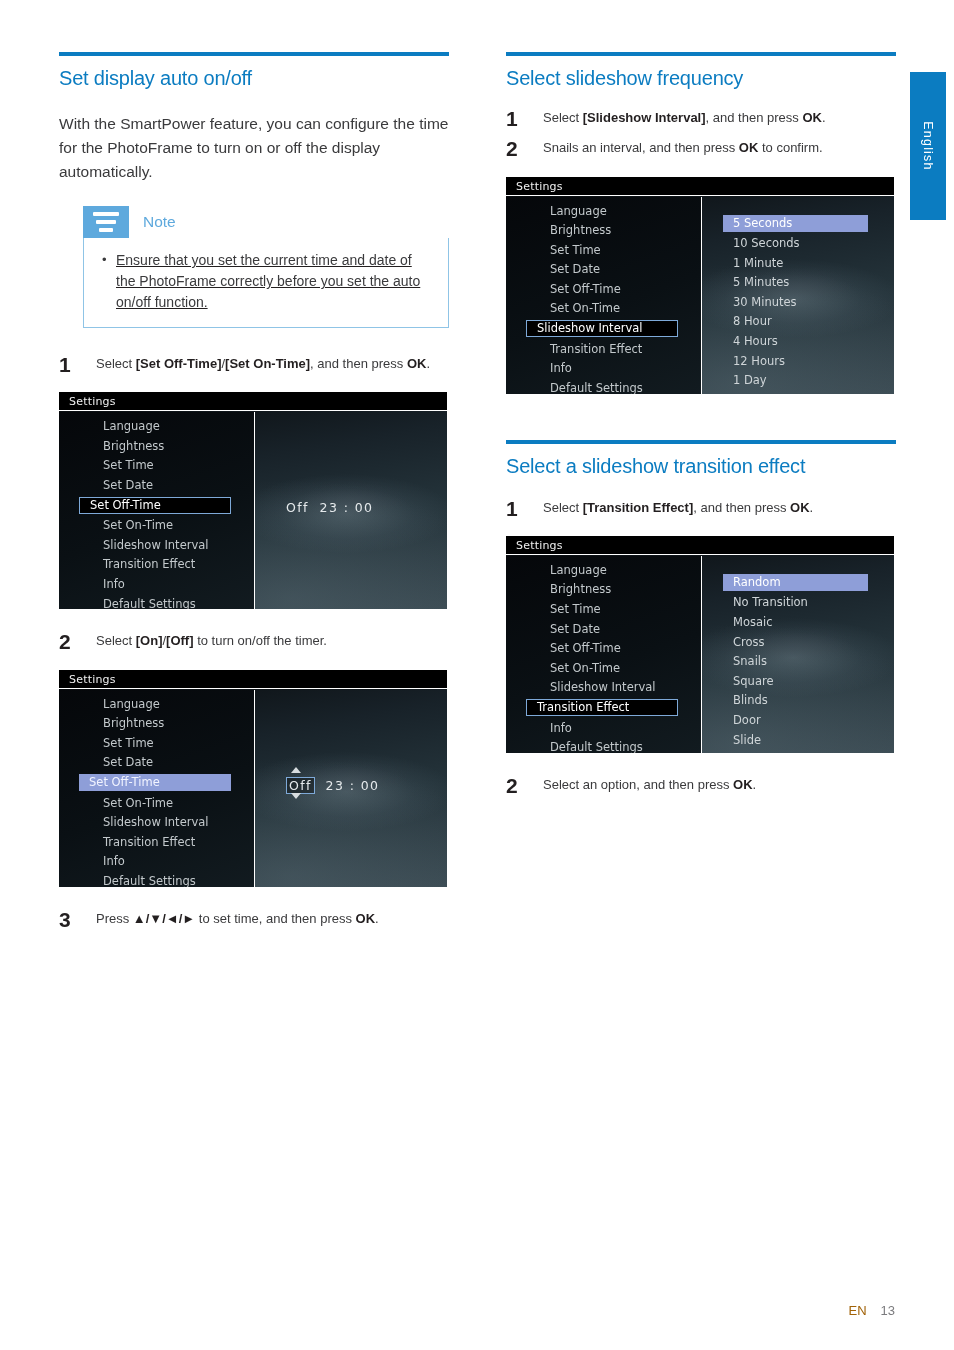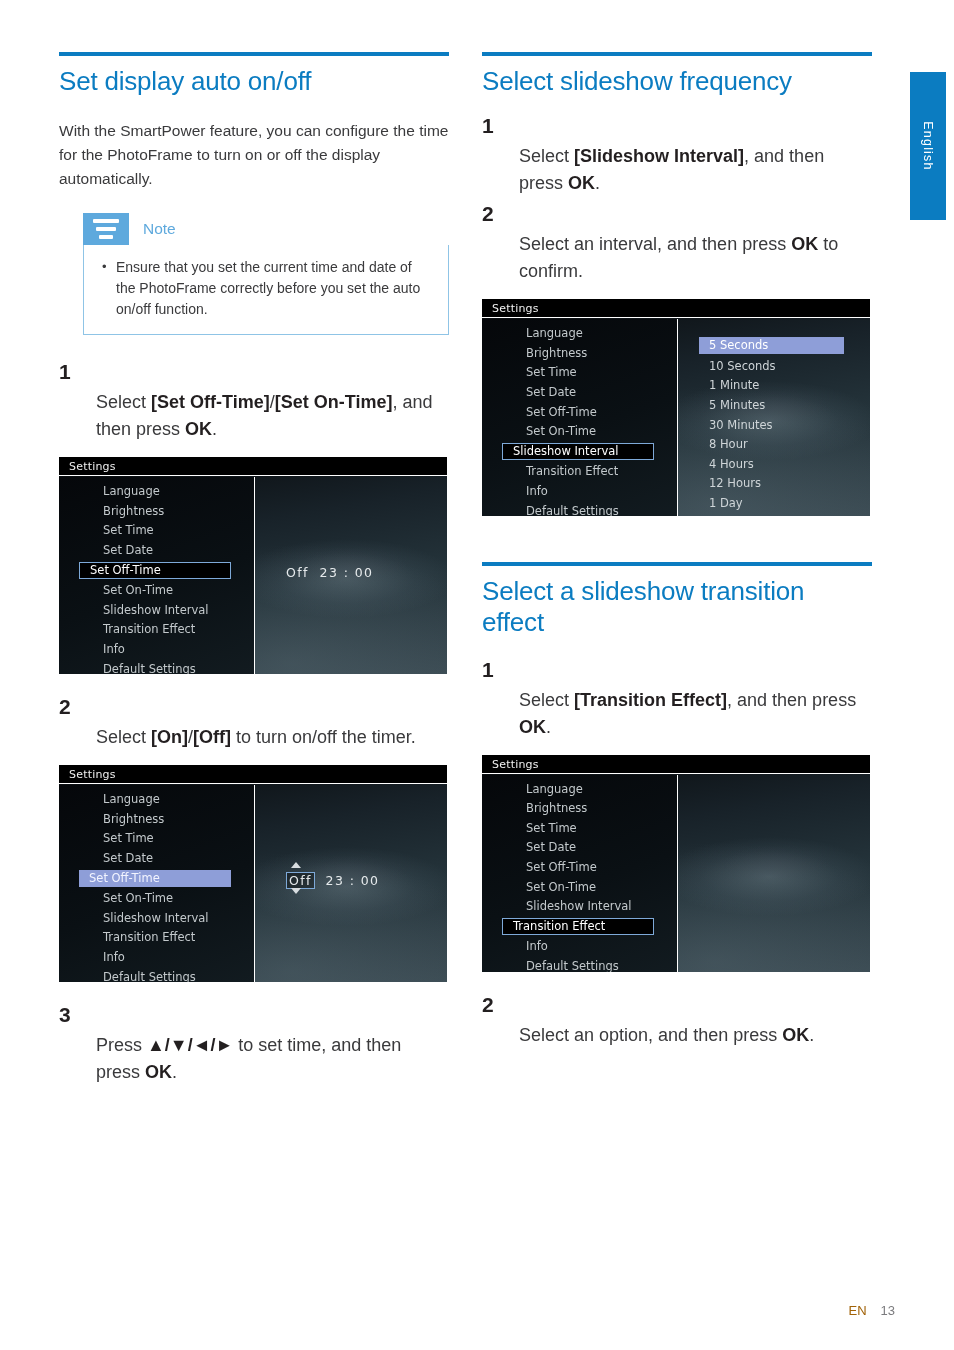--- a/index.html
+++ b/index.html
@@ -38,31 +38,31 @@
     font-family: "Liberation Sans", sans-serif;
   }
 
   
   .col {
     position: absolute;
     top: 0;
     width: 390px;
   }
   .col-left  { left: 59px; }
-  .col-right { left: 482px; }
+  .col-right { left: 506px; }
 
   
   .rule {
     height: 4px;
     background: #0b7cc1;
     margin-bottom: 10px;
   }
   h1 {
     color: #0b7cc1;
-    font-size: 26px;
+    font-size: 20px;
     font-weight: normal;
     line-height: 1.2;
     margin: 0 0 22px 0;
     letter-spacing: -0.2px;
   }
 
   
   .para {
     font-size: 15.5px;
     line-height: 1.55;
@@ -104,20 +104,21 @@
   }
   .note-body {
     border: 1px solid #8fc4e6;
     border-top: none;
     padding: 12px 14px 14px 14px;
   }
   .note-body ul {
     margin: 0;
     padding: 0 0 0 18px;
     list-style: none;
+    text-decoration: underline;
   }
   .note-body li {
     position: relative;
     font-size: 14px;
     line-height: 1.5;
     color: #3a3a3c;
   }
   .note-body li::before {
     content: "\2022";
     position: absolute;
@@ -135,25 +136,24 @@
   .step-num {
     width: 37px;
     flex: 0 0 37px;
     font-size: 21px;
     font-weight: bold;
     line-height: 1.25;
     color: #231f20;
   }
   .step-txt {
     flex: 1;
-    font-size: 18px;
+    font-size: 13px;
     line-height: 1.5;
     color: #3a3a3c;
     padding-top: 2px;
-    margin-top: 28px;
   }
   .step-txt b { color: #231f20; font-weight: bold; }
   .tight { margin-bottom: 4px; }
 
   
   .device {
     width: 388px;
     height: 217px;
     position: relative;
     overflow: hidden;
@@ -409,21 +409,21 @@
   <div class="rule"></div>
   <h1 style="margin-bottom:16px;">Select slideshow frequency</h1>
 
   <div class="step tight">
     <div class="step-num">1</div>
     <div class="step-txt"><span>Select </span><b>[Slideshow Interval]</b><span>, and then press </span><b>OK</b><span>.</span></div>
   </div>
 
   <div class="step">
     <div class="step-num">2</div>
-    <div class="step-txt"><span>Select an interval, and then press </span><b>OK</b><span> to confirm.</span></div>
+    <div class="step-txt"><span>Snails an interval, and then press </span><b>OK</b><span> to confirm.</span></div>
   </div>
 
   <div class="device">
     <div class="bg"></div>
     <div class="titlebar">Settings</div>
     <div class="content">
       <div class="pane-left"></div>
       <ul class="menu">
           <li>Language</li>
           <li>Brightness</li>
@@ -471,20 +471,34 @@
           <li>Brightness</li>
           <li>Set Time</li>
           <li>Set Date</li>
           <li>Set Off-Time</li>
           <li>Set On-Time</li>
           <li>Slideshow Interval</li>
           <li class="sel-box">Transition Effect</li>
           <li>Info</li>
           <li>Default Settings</li>
         </ul>
+      <div class="pane-right">
+        <ul class="opts">
+            <li class="opt-sel">Random</li>
+            <li>No Transition</li>
+            <li>Mosaic</li>
+            <li>Cross</li>
+            <li>Snails</li>
+            <li>Square</li>
+            <li>Blinds</li>
+            <li>Door</li>
+            <li>Slide</li>
+            <li>Bars</li>
+          </ul>
+      </div>
     </div>
   </div>
 
   <div class="step">
     <div class="step-num">2</div>
     <div class="step-txt"><span>Select an option, and then press </span><b>OK</b><span>.</span></div>
   </div>
 
 </div>
 

